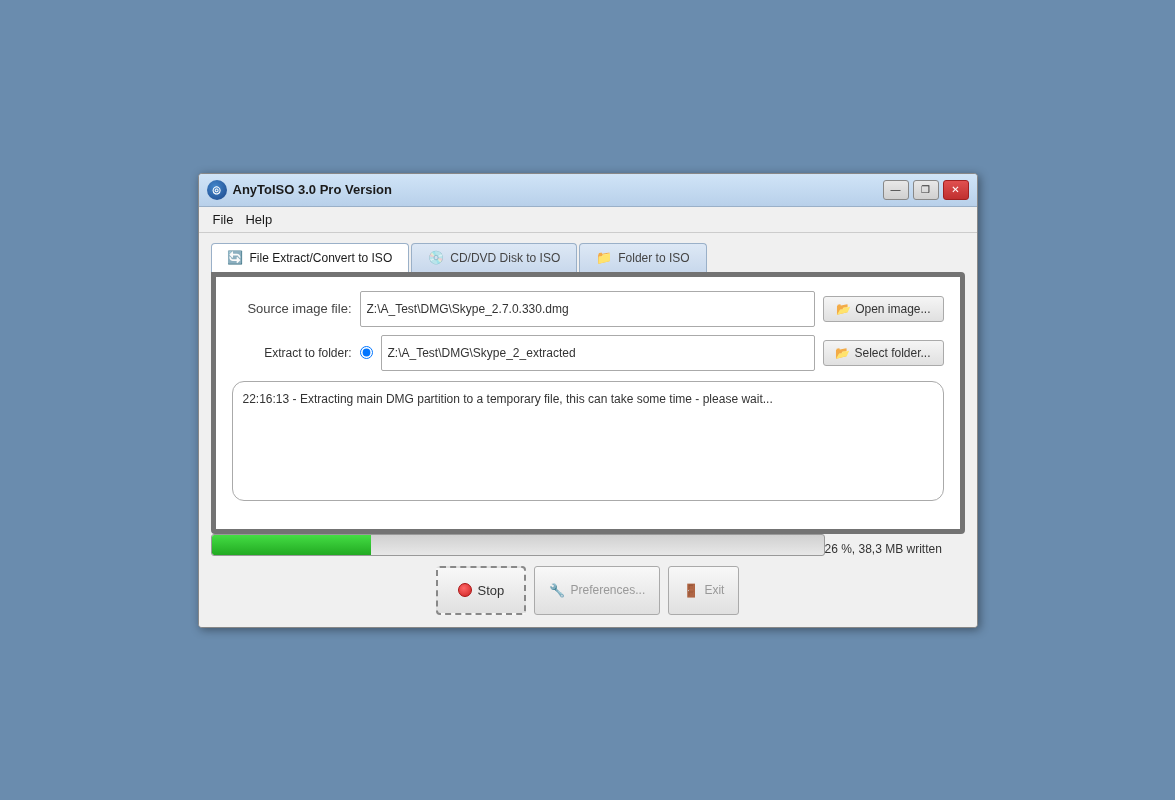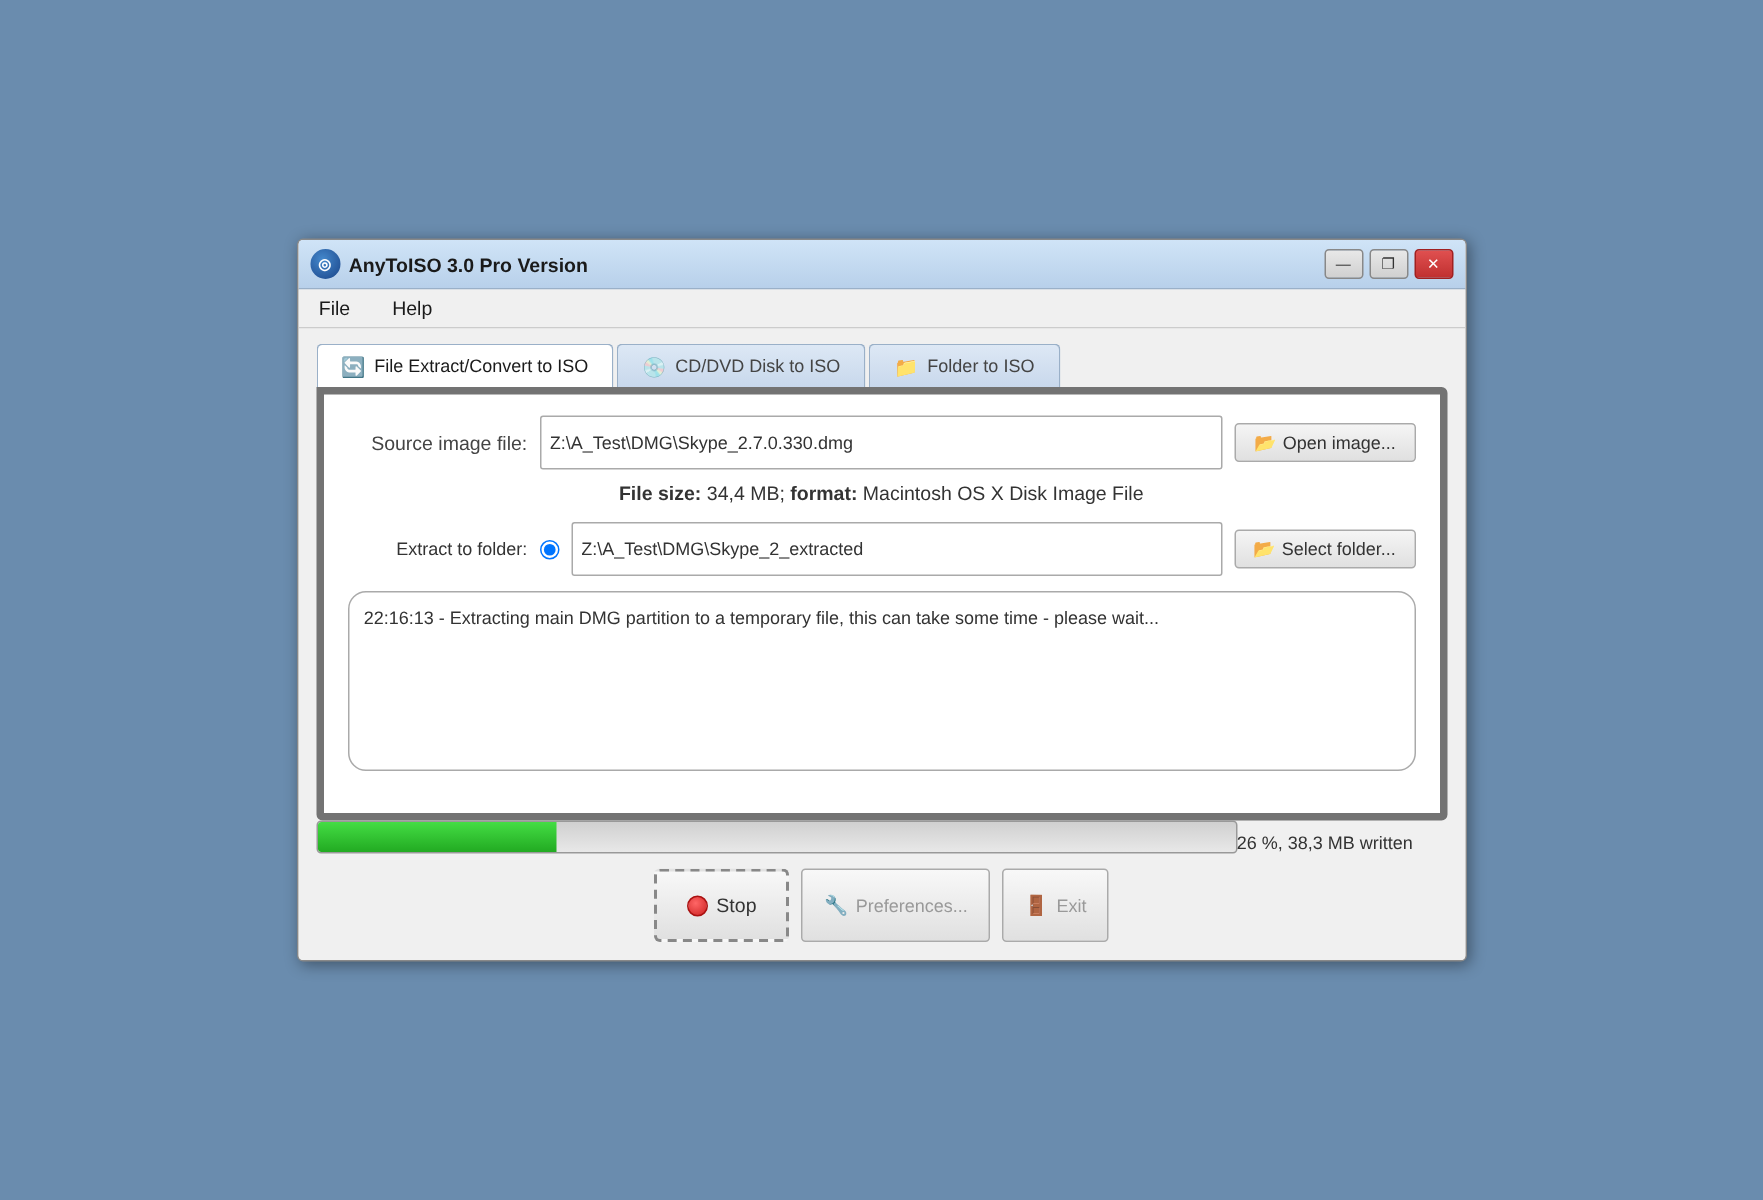--- a/index.html
+++ b/index.html
@@ -70,21 +70,20 @@
     }
     .win-btn.close-btn {
       background: linear-gradient(to bottom, #e05050, #c03030);
       color: white;
       border-color: #a02020;
     }
     .menu-bar {
       background: #f0f0f0;
       padding: 3px 8px;
       display: flex;
-      gap: 16px;
       border-bottom: 1px solid #ccc;
     }
     .menu-item {
       padding: 2px 6px;
       cursor: pointer;
       border-radius: 2px;
       color: #1a1a1a;
     }
     .main-content {
       padding: 10px 12px 12px;
@@ -344,26 +343,20 @@
 
       <div class="form-row">
         <span class="form-label">Source image file:</span>
         <input class="form-input" type="text" value="Z:\A_Test\DMG\Skype_2.7.0.330.dmg" style="">
         <button class="btn">
           <span>📂</span>
           <span>Open image...</span>
         </button>
       </div>
 
-      <div class="file-info">
-        <strong>File size:</strong>
-        <span> 34,4 MB; </span>
-        <strong>format:</strong>
-        <span> Macintosh OS X Disk Image File</span>
-      </div>
 
       <div class="radio-group">
         <div class="radio-row">
           <span class="radio-label active">Extract to folder:</span>
           <div class="radio-input-row">
             <input type="radio" name="output-type" checked="" style="">
             <input class="form-input" type="text" value="Z:\A_Test\DMG\Skype_2_extracted" style="">
             <button class="btn">
               <span>📂</span>
               <span>Select folder...</span>

